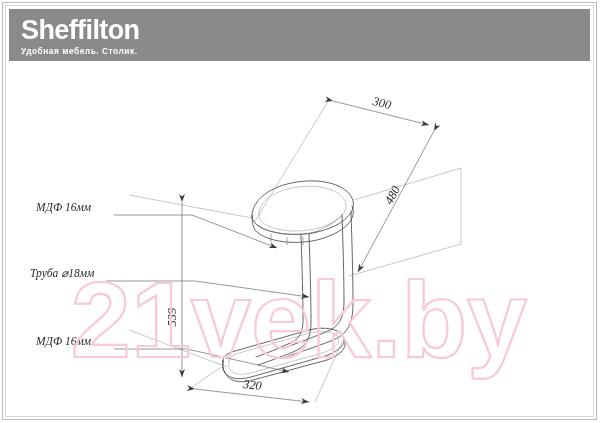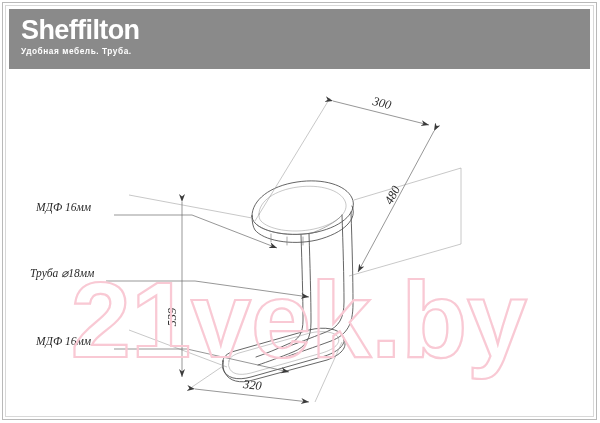--- a/index.html
+++ b/index.html
@@ -34,21 +34,21 @@
     border: 1px solid #d8d8d8;
     box-sizing: border-box;
     pointer-events: none;
   }
   
   .header-bar {
     position: absolute;
     left: 9px;
     top: 9px;
     width: 581px;
-    height: 60px;
+    height: 52px;
     background: #8a8a8a;
     box-sizing: border-box;
   }
   .logo-block {
     position: absolute;
     left: 12px;
     top: 6px;
     width: 150px;
   }
   .logo-word {
@@ -103,21 +103,21 @@
 <body>
 
 <div id="page">
 
   <div class="frame-outer"></div>
   <div class="frame-inner"></div>
 
   <div class="header-bar" style="background: rgb(138, 138, 138);">
     <div class="logo-block">
       <div class="logo-word">Sheffilton</div>
-      <div class="logo-tag">Удобная мебель. Труба.</div>
+      <div class="logo-tag">Удобная мебель. Столик.</div>
     </div>
   </div>
 
   <div class="canvas-wrap">
 
     <svg class="wm" viewBox="0 0 581 343">
       <text id="wm-text" x="290" y="285" text-anchor="middle" font-family="Liberation Sans, sans-serif" font-size="108" font-weight="bold" fill="none" stroke="#f9c9d4" stroke-width="2.2">21vek.by</text>
     </svg>
 
     <svg width="581" height="343" viewBox="0 0 581 343">

